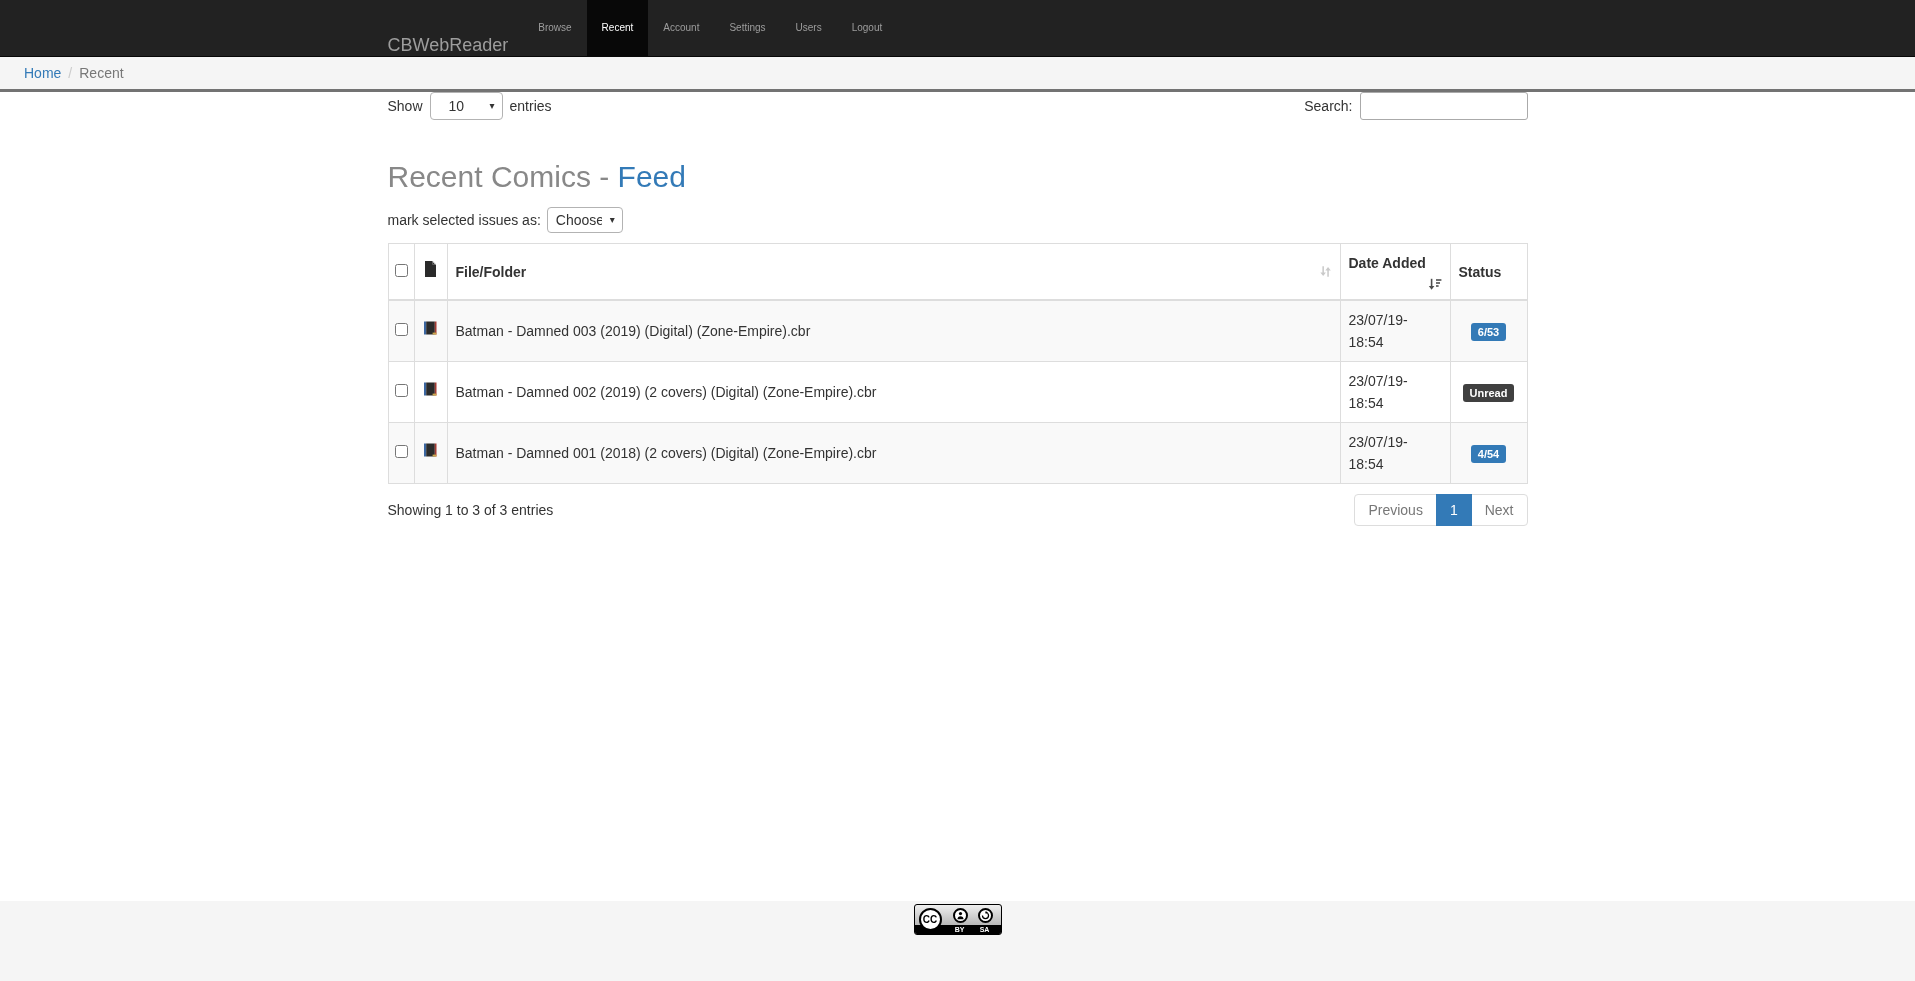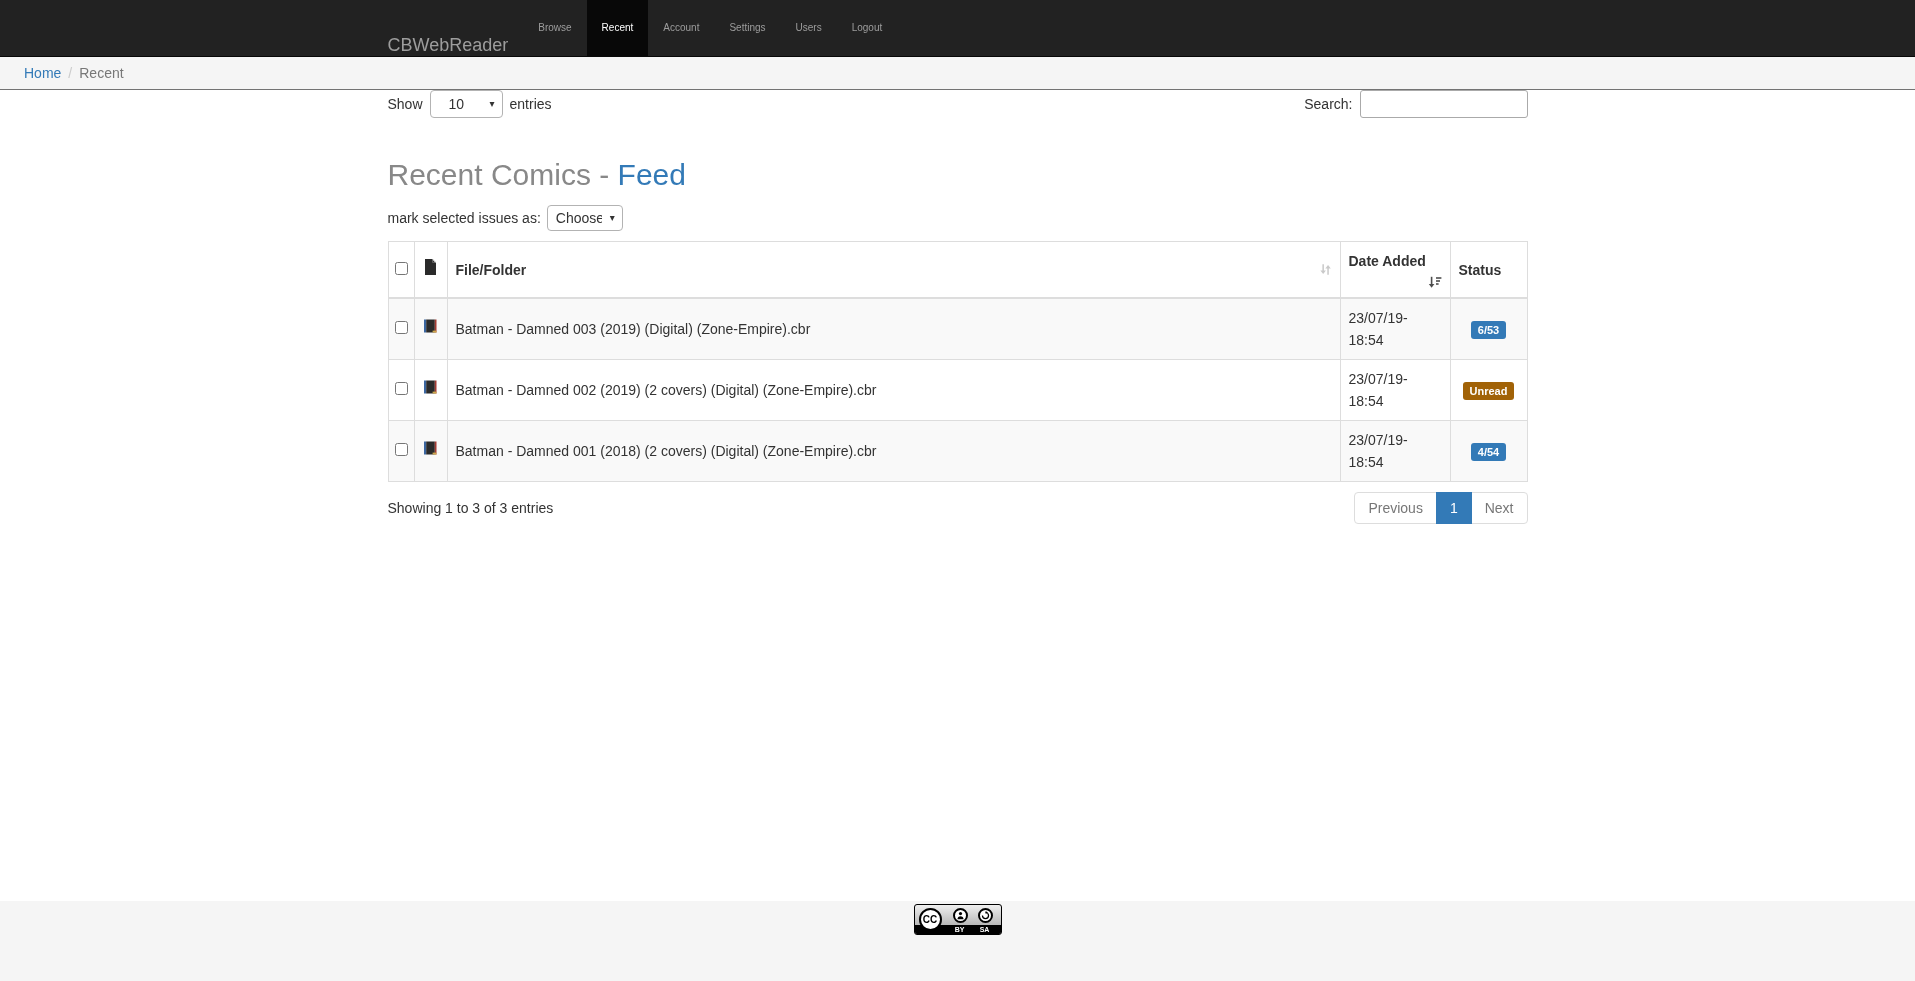--- a/index.html
+++ b/index.html
@@ -39,21 +39,21 @@
     line-height: 57px;
     padding: 0 15px;
     font-size: 10px;
     cursor: pointer;
   }
   .navbar-nav li.active a { background: #080808; color: #fff; }
 
   
   .breadcrumb {
     background: #f5f5f5;
-    border-bottom: 1px solid #737373;
+    border-bottom: 3px solid #737373;
     padding: 8px 24px;
     font-size: 14px;
     color: #777;
     flex: 0 0 auto;
   }
   .breadcrumb a { color: #337ab7; text-decoration: none; cursor: pointer; }
   .breadcrumb .sep { color: #ccc; padding: 0 7px; }
 
   
   .content { flex: 1 1 auto; background: #fff; }
@@ -143,21 +143,21 @@
     min-width: 34px;
     padding: 2px 7px;
     font-size: 11px;
     font-weight: bold;
     color: #fff;
     border-radius: 3px;
     line-height: 14px;
     text-align: center;
   }
   .status-badge[data-variant="primary"] { background: #337ab7; }
-  .status-badge[data-variant="default"] { background: #a16207; }
+  .status-badge[data-variant="default"] { background: #404040; }
 
   
   .table-footer-row {
     display: flex;
     justify-content: space-between;
     align-items: center;
     margin-top: 10px;
   }
   .dt-info { font-size: 14px; color: #333; }
   .pagination { display: flex; list-style: none; }

